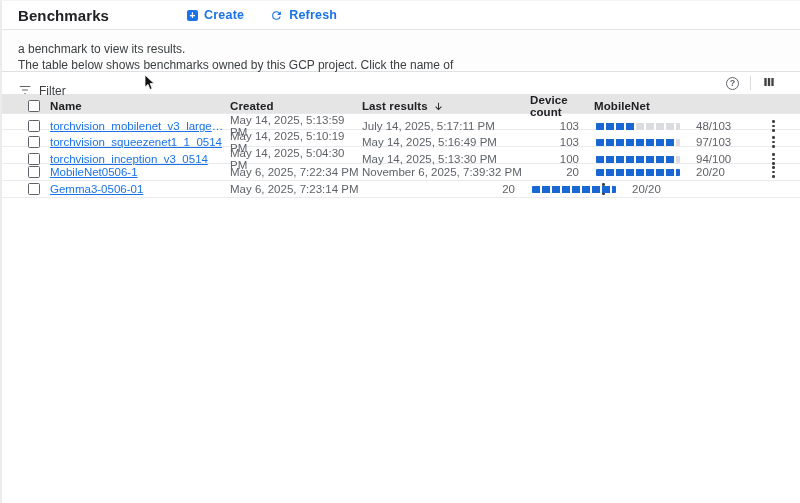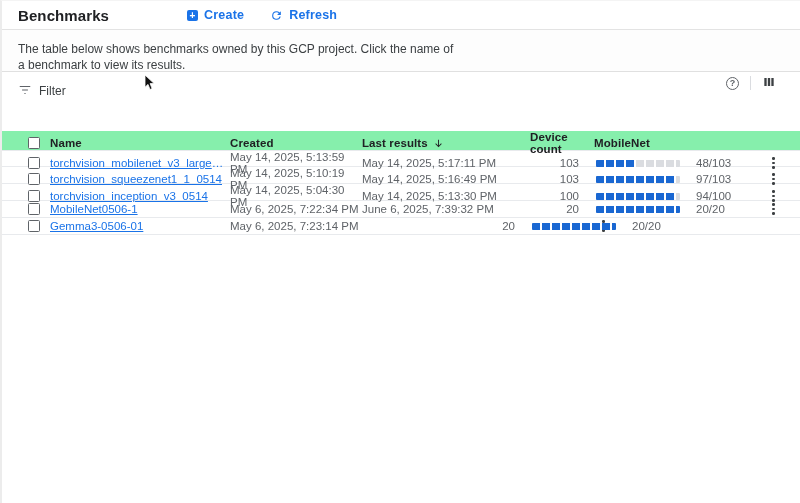--- a/index.html
+++ b/index.html
@@ -61,22 +61,22 @@
   }
   .vdiv { width:1px; height:14px; background:#dadce0; margin:0 11px; }
   
   .grid-row {
     display:grid;
     grid-template-columns:32px 180px 132px 168px 64px 1fr 36px;
     align-items:center;
     padding-left:16px;
   }
   .thead {
-    background:#86efac; height:19px;
-    font-size:11.5px; color:#202124; font-weight:bold;margin-top:37px;
+    background:#e5e5e5; height:19px;
+    font-size:11.5px; color:#202124; font-weight:bold;
   }
   .thead .th { letter-spacing:.1px; font-weight:bold; }
   .th-updated { display:flex; align-items:center; gap:5px; cursor:pointer; }
   .sort-arrow svg { display:block; }
   .th-count { text-align:left; }
   .trow {
     height:17px; font-size:11.5px; color:#5f6368;
     border-bottom:1px solid #e8eaed;
     background:#fff;
   }
@@ -126,22 +126,22 @@
     <span class="refresh-glyph">
       <svg width="13" height="13" viewBox="0 0 24 24" fill="#1a73e8">
           <path d="M17.65 6.35A7.95 7.95 0 0 0 12 4a8 8 0 1 0 7.73 10h-2.08A6 6 0 1 1 12 6c1.66 0 3.14.69 4.22 1.78L13 11h7V4l-2.35 2.35z"></path>
         </svg>
     </span>
     <span>Refresh</span>
   </button>
 </div>
 
 <div class="desc">
+  <div>a benchmark to view its results.</div>
   <div>The table below shows benchmarks owned by this GCP project. Click the name of</div>
-  <div>a benchmark to view its results.</div>
 </div>
 
 <div class="table-wrap">
 
   <div class="filter-row">
     <button class="filter-btn">
       <span>
         <svg width="14" height="14" viewBox="0 0 24 24" fill="#5f6368">
             <path d="M3 5h18v2H3V5zm4 6h10v2H7v-2zm4 6h2v2h-2v-2z"></path>
           </svg>
@@ -183,21 +183,21 @@
 
   <div id="tbody">
       <div class="grid-row trow">
         <div class="cell-check">
           <span class="cb"></span>
         </div>
         <div>
           <a href="#" class="name-link">torchvision_mobilenet_v3_large_0514</a>
         </div>
         <div>May 14, 2025, 5:13:59 PM</div>
-        <div>May 14, 2025, 5:17:11 PM</div>
+        <div>July 14, 2025, 5:17:11 PM</div>
         <div class="cell-count">103</div>
         <div class="cell-progress">
           <span class="pbar">
             <span class="track"></span>
             <span class="fill" style="width:46.601941747572816%"></span>
           </span>
           <span class="plabel">48/103</span>
         </div>
         <div class="cell-kebab">
           <button class="kebab">
@@ -258,21 +258,21 @@
         </div>
       </div>
       <div class="grid-row trow">
         <div class="cell-check">
           <span class="cb"></span>
         </div>
         <div>
           <a href="#" class="name-link">MobileNet0506-1</a>
         </div>
         <div>May 6, 2025, 7:22:34 PM</div>
-        <div>June 6, 2025, 7:39:32 PM</div>
+        <div>November 6, 2025, 7:39:32 PM</div>
         <div class="cell-count">20</div>
         <div class="cell-progress">
           <span class="pbar">
             <span class="track"></span>
             <span class="fill" style="width:100%"></span>
           </span>
           <span class="plabel">20/20</span>
         </div>
         <div class="cell-kebab">
           <button class="kebab">

